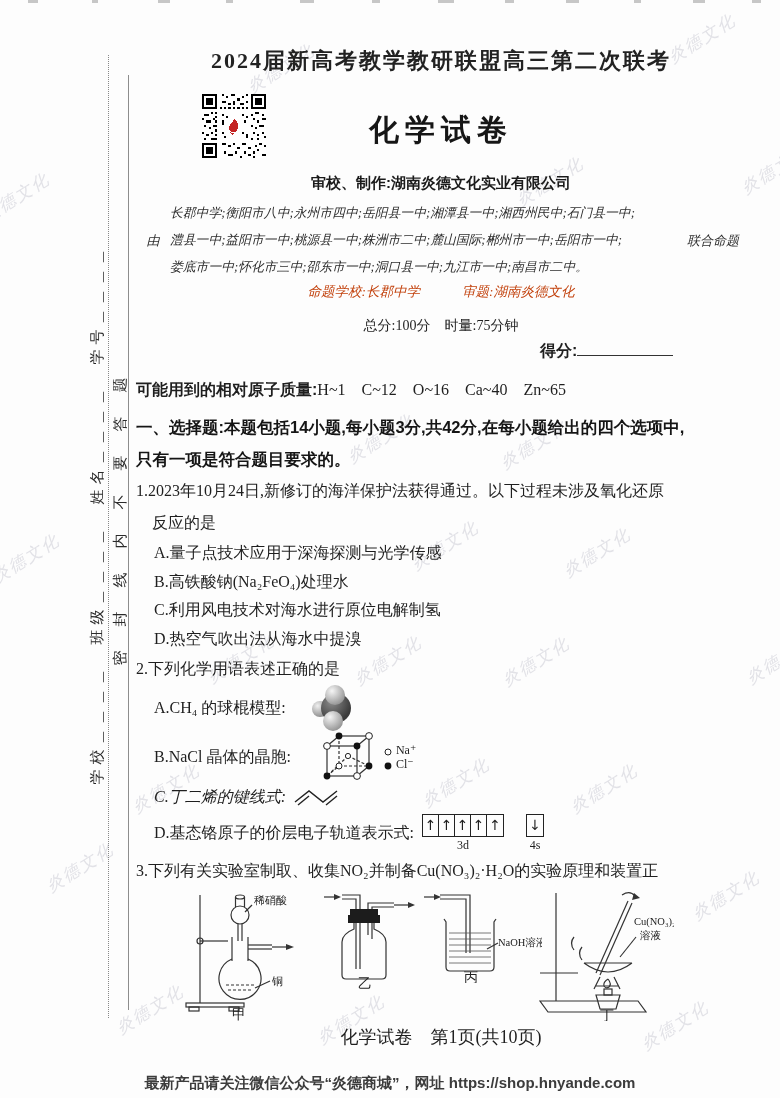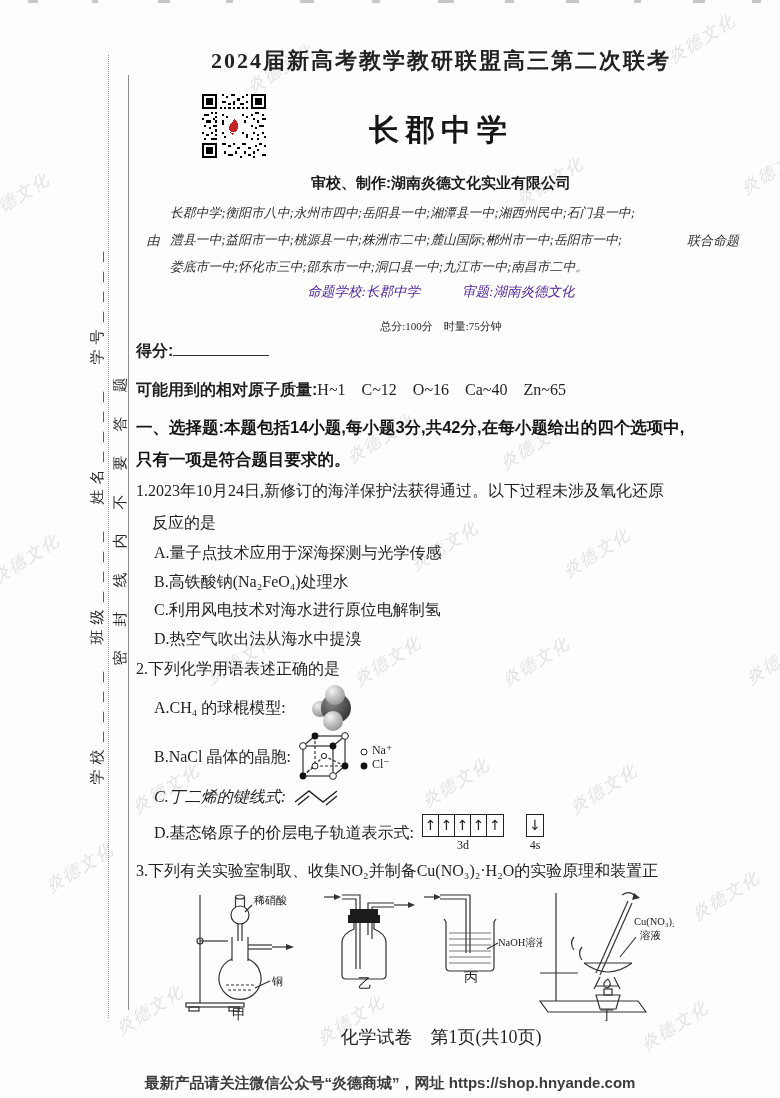--- a/index.html
+++ b/index.html
@@ -34,35 +34,35 @@
   .header-row { position:relative; height:80px; margin-top:18px; }
   .qr { position:absolute; left:66px; top:0; width:64px; height:64px; }
   .subject-title { position:absolute; left:0; right:0; top:16px; text-align:center; font-size:30px; font-weight:bold;
     font-family:"Liberation Sans","DejaVu Sans",sans-serif; letter-spacing:6px; color:#161616; }
   .producer { text-align:center; font-size:15px; font-weight:bold; line-height:18px;
     font-family:"Liberation Sans","DejaVu Sans",sans-serif; color:#1b1b1b; }
   .jointblock { display:flex; margin-top:8px; align-items:center; font-style:italic; color:#2c2c2c; }
   .by-char { width:34px; text-align:center; font-size:13px; flex:0 0 34px; }
   .schools { flex:1 1 auto; font-size:12.8px; line-height:27px; }
   .joint-label { flex:0 0 66px; font-size:13px; text-align:center; }
-  .setter-line { font-size:13.5px; font-style:italic; text-align:center; line-height:22px; color:#4c1d95; }
+  .setter-line { font-size:13.5px; font-style:italic; text-align:center; line-height:22px; color:#c2410c; }
   .setter-line .gap { display:inline-block; width:42px; }
-  .total-line { margin-top:12px; text-align:center; font-size:11px; line-height:22px; }
-  .score-line { margin-top:2px; line-height:24px; height:24px; }
+  .total-line { margin-top:12px; text-align:center; font-size:14px; line-height:22px; }
+  .score-line { margin-top:2px; margin-left:404px; line-height:24px; height:24px; }
   .score-label { font-family:"Liberation Sans","DejaVu Sans",sans-serif; font-weight:bold; font-size:16px; }
   .score-blank { display:inline-block; width:96px; height:15px; border-bottom:1px solid #333; }
   .mass-line { margin-top:16px; font-size:16px; line-height:22px; }
   .bold-sans { font-family:"Liberation Sans","DejaVu Sans",sans-serif; font-weight:bold; }
   .section-title { margin-top:10px; font-family:"Liberation Sans","DejaVu Sans",sans-serif;
     font-weight:bold; font-size:16.5px; line-height:32px; color:#151515; }
   .stem { font-size:16px; line-height:32px; }
   .stem-cont { font-size:16px; line-height:32px; text-indent:16px; }
   .opt { font-size:16px; line-height:28.5px; padding-left:18px; }
   .optrow { display:flex; align-items:center; padding-left:18px; font-size:16px; }
-  .row-a { height:46px;gap:20px; } .row-b { height:52px; } .row-c { height:28px;font-style:italic; } .row-d { height:44px; }
+  .row-a { height:46px;gap:20px; } .row-b { height:52px;gap:24px; } .row-c { height:28px;font-style:italic; } .row-d { height:44px; }
   
   .molecule { position:relative; width:46px; height:44px; margin-left:6px; }
   .molecule .sp { position:absolute; border-radius:50%; }
   .sp-dark  { width:30px; height:30px; left:9px; top:7px; background:radial-gradient(circle at 35% 30%, #8a8a8a, #3a3a3a 70%); z-index:1; }
   .sp-top   { width:20px; height:20px; left:13px; top:-1px; background:radial-gradient(circle at 35% 30%, #f5f5f5, #969696 75%); z-index:2; }
   .sp-bot   { width:20px; height:20px; left:11px; top:25px; background:radial-gradient(circle at 35% 30%, #f5f5f5, #969696 75%); z-index:2; }
   .sp-left  { width:16px; height:16px; left:0px;  top:15px; background:radial-gradient(circle at 35% 30%, #efefef, #8f8f8f 75%); z-index:0; }
   
   .cell-wrap { display:flex; align-items:center; margin-left:4px; }
   .legend { margin-left:6px; font-size:12px; line-height:14px; }
@@ -164,21 +164,21 @@
               <rect x="24" y="2" width="3" height="3"></rect>
               <rect x="2" y="24" width="3" height="3"></rect>
           </g>
 
           <path fill="#000" d="M9 0h1v1H9z M11 1h1v1h-1z M13 0h2v1h-2z M16 2h1v1h-1z M18 1h1v1h-1z M20 0h1v1h-1z M9 3h2v1H9z M12 4h1v1h-1z M14 3h1v2h-1z M17 4h2v1h-2z M20 3h1v1h-1z M8 6h1v1H8z M10 6h1v1h-1z M12 6h1v1h-1z M14 6h1v1h-1z M16 6h1v1h-1z M18 6h1v1h-1z M20 6h1v1h-1z M6 8h1v1H6z M6 10h1v1H6z M6 12h1v1H6z M6 14h1v1H6z M6 16h1v1H6z M6 18h1v1H6z M6 20h1v1H6z M1 9h2v1H1z M4 8h1v1H4z M0 11h1v1H0z M2 12h2v1H2z M5 11h1v1H5z M1 14h1v1H1z M3 15h1v1H3z M5 14h1v1H5z M0 17h1v1H0z M2 18h1v1H2z M4 17h1v1H4z M1 20h1v1H1z M4 20h2v1H4z M22 9h1v1h-1z M24 8h2v1h-2z M27 9h1v1h-1z M23 11h1v1h-1z M25 12h1v1h-1z M27 11h2v1h-2z M22 14h1v1h-1z M24 15h1v1h-1z M26 14h2v1h-2z M23 17h1v1h-1z M25 18h1v1h-1z M27 17h1v1h-1z M22 20h1v1h-1z M25 20h1v1h-1z M28 19h1v1h-1z M9 9h1v1H9z M11 10h1v1h-1z M9 12h1v2H9z M18 9h1v1h-1z M20 10h1v1h-1z M19 12h1v1h-1z M9 17h1v1H9z M10 19h1v1h-1z M18 17h1v1h-1z M20 18h1v2h-1z M9 22h2v1H9z M12 23h1v1h-1z M14 22h1v1h-1z M16 24h1v1h-1z M18 22h2v1h-2z M21 24h1v1h-1z M10 26h1v1h-1z M12 27h2v1h-2z M15 26h1v1h-1z M17 28h1v1h-1z M19 26h1v1h-1z M21 27h1v1h-1z M23 26h1v1h-1z M24 23h1v1h-1z M26 22h1v1h-1z M28 23h1v1h-1z M25 25h1v1h-1z M27 27h2v1h-2z M23 28h1v1h-1z"></path>
 
           <rect x="11.4" y="10.8" width="6.4" height="7" fill="#fff"></rect>
           <path fill="#c42424" d="M14.6 11.2 q2.4 2.2 1.6 4.6 q-.6 1.7 -2.4 1.4 q-1.8 -.3 -1.5 -2.2 q.2 -1.2 1.2 -2 q.8 -.7 1.1 -1.8 z M12.6 16.9 q.6 .8 1.8 .7 l-.3 .9 q-1.2 0 -1.5 -1.6 z"></path>
         </svg>
       </div>
-      <div class="subject-title">长郡中学</div>
+      <div class="subject-title">化学试卷</div>
     </div>
 
     <div class="producer">审校、制作:湖南炎德文化实业有限公司</div>
 
     <div class="jointblock">
       <div class="by-char">由</div>
       <div class="schools">
         <div>长郡中学;衡阳市八中;永州市四中;岳阳县一中;湘潭县一中;湘西州民中;石门县一中;</div>
         <div>澧县一中;益阳市一中;桃源县一中;株洲市二中;麓山国际;郴州市一中;岳阳市一中;</div>
         <div>娄底市一中;怀化市三中;邵东市一中;洞口县一中;九江市一中;南昌市二中。</div>

